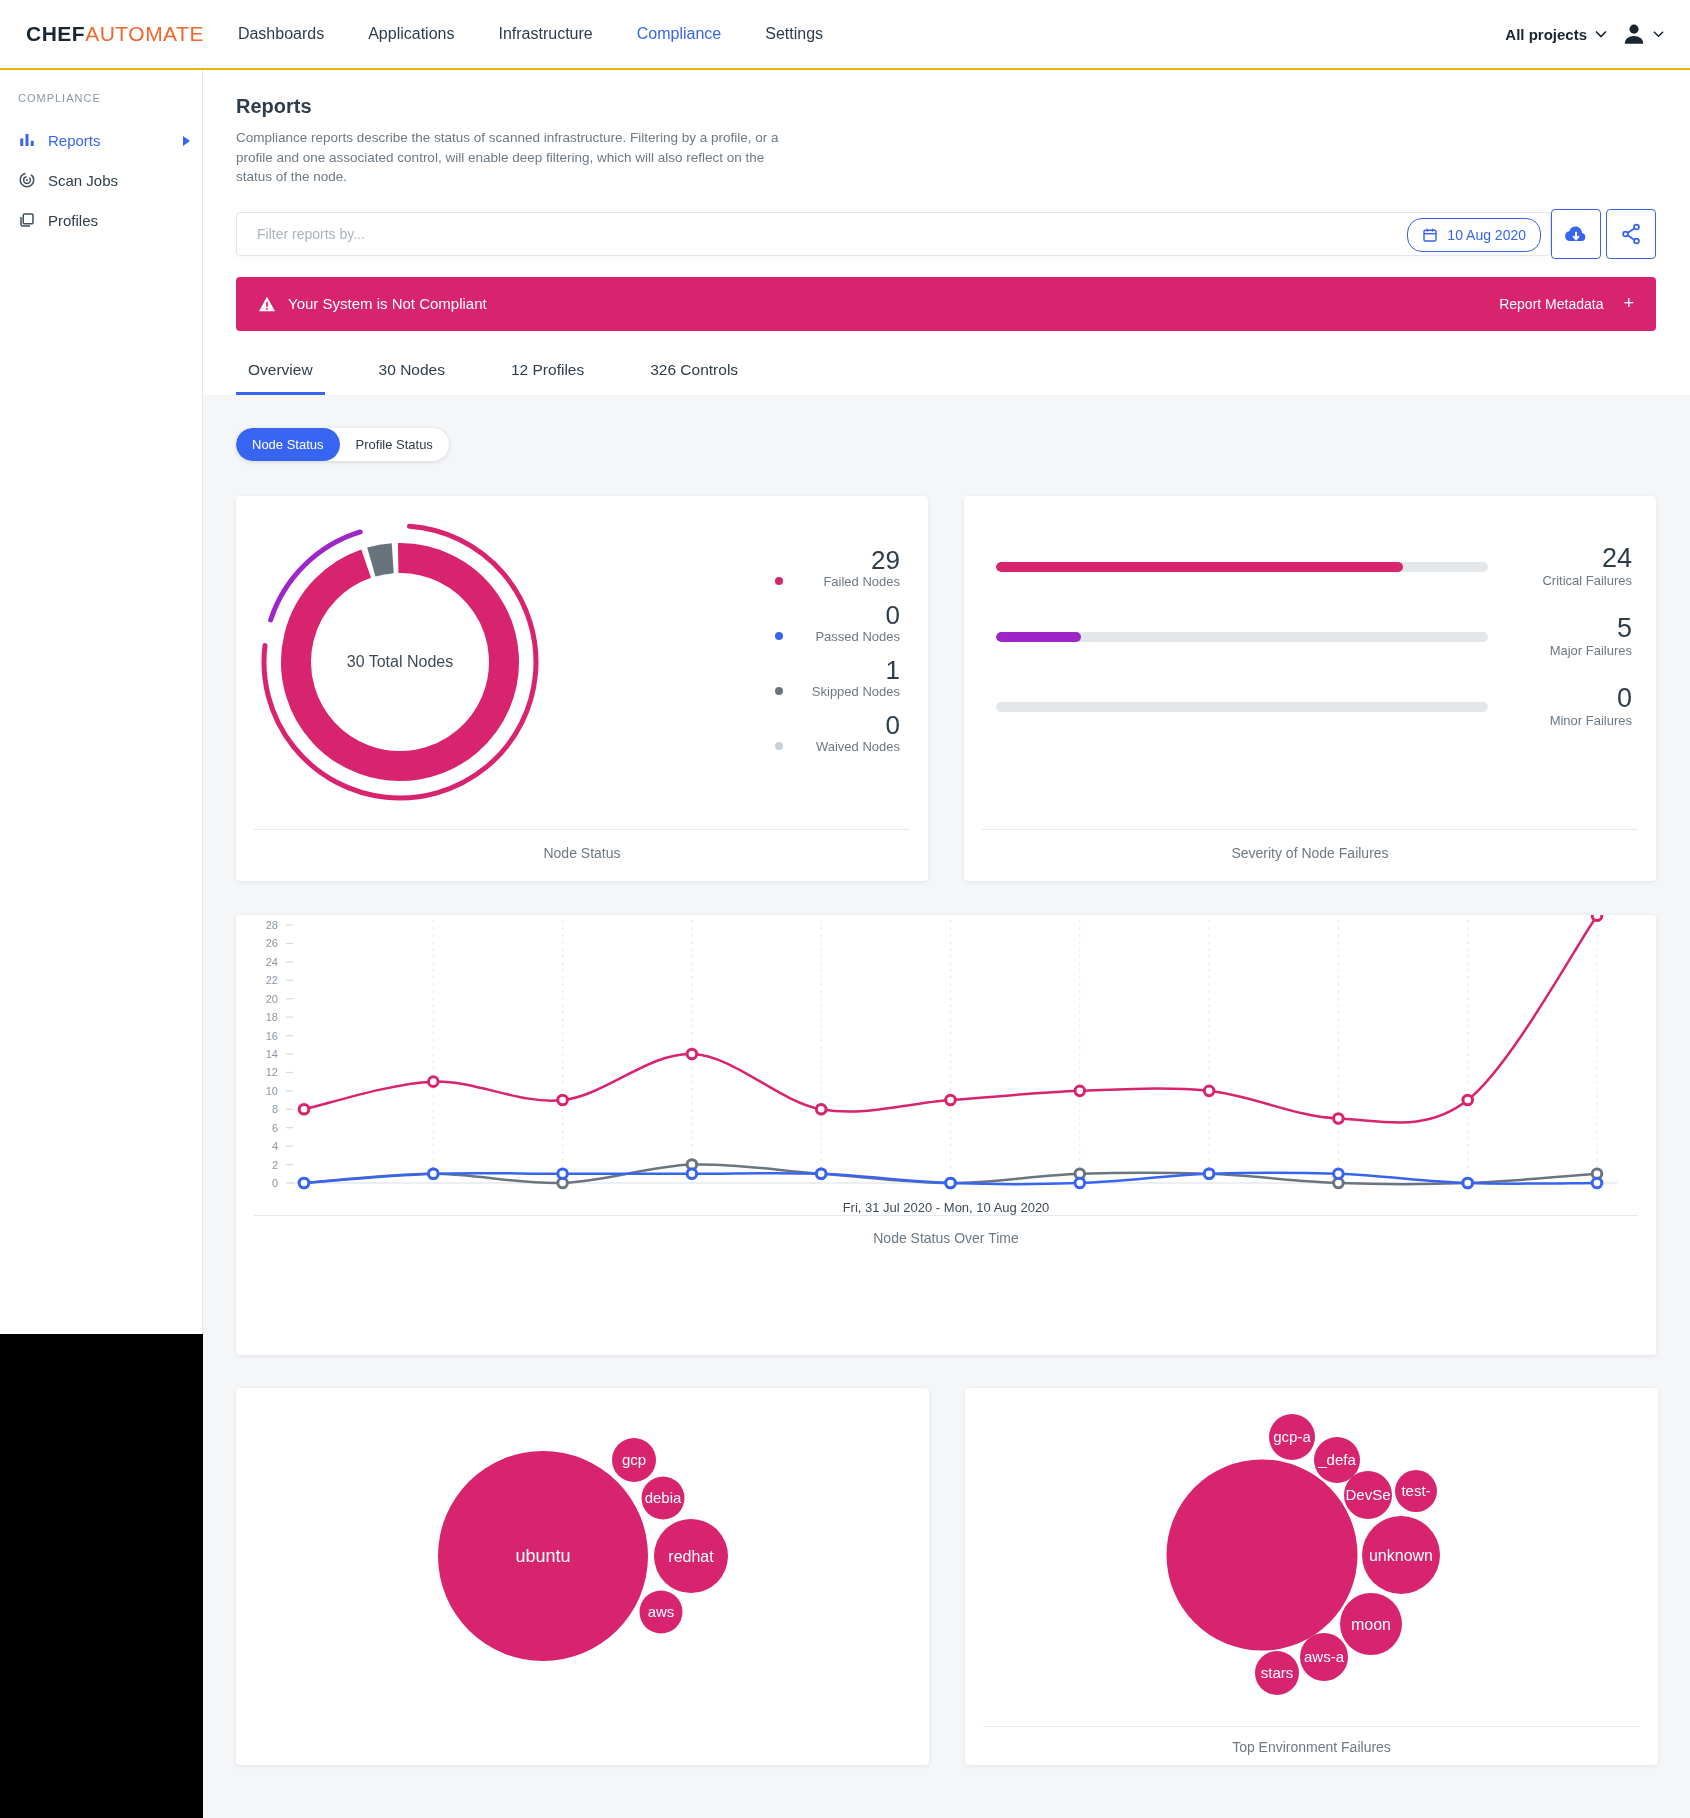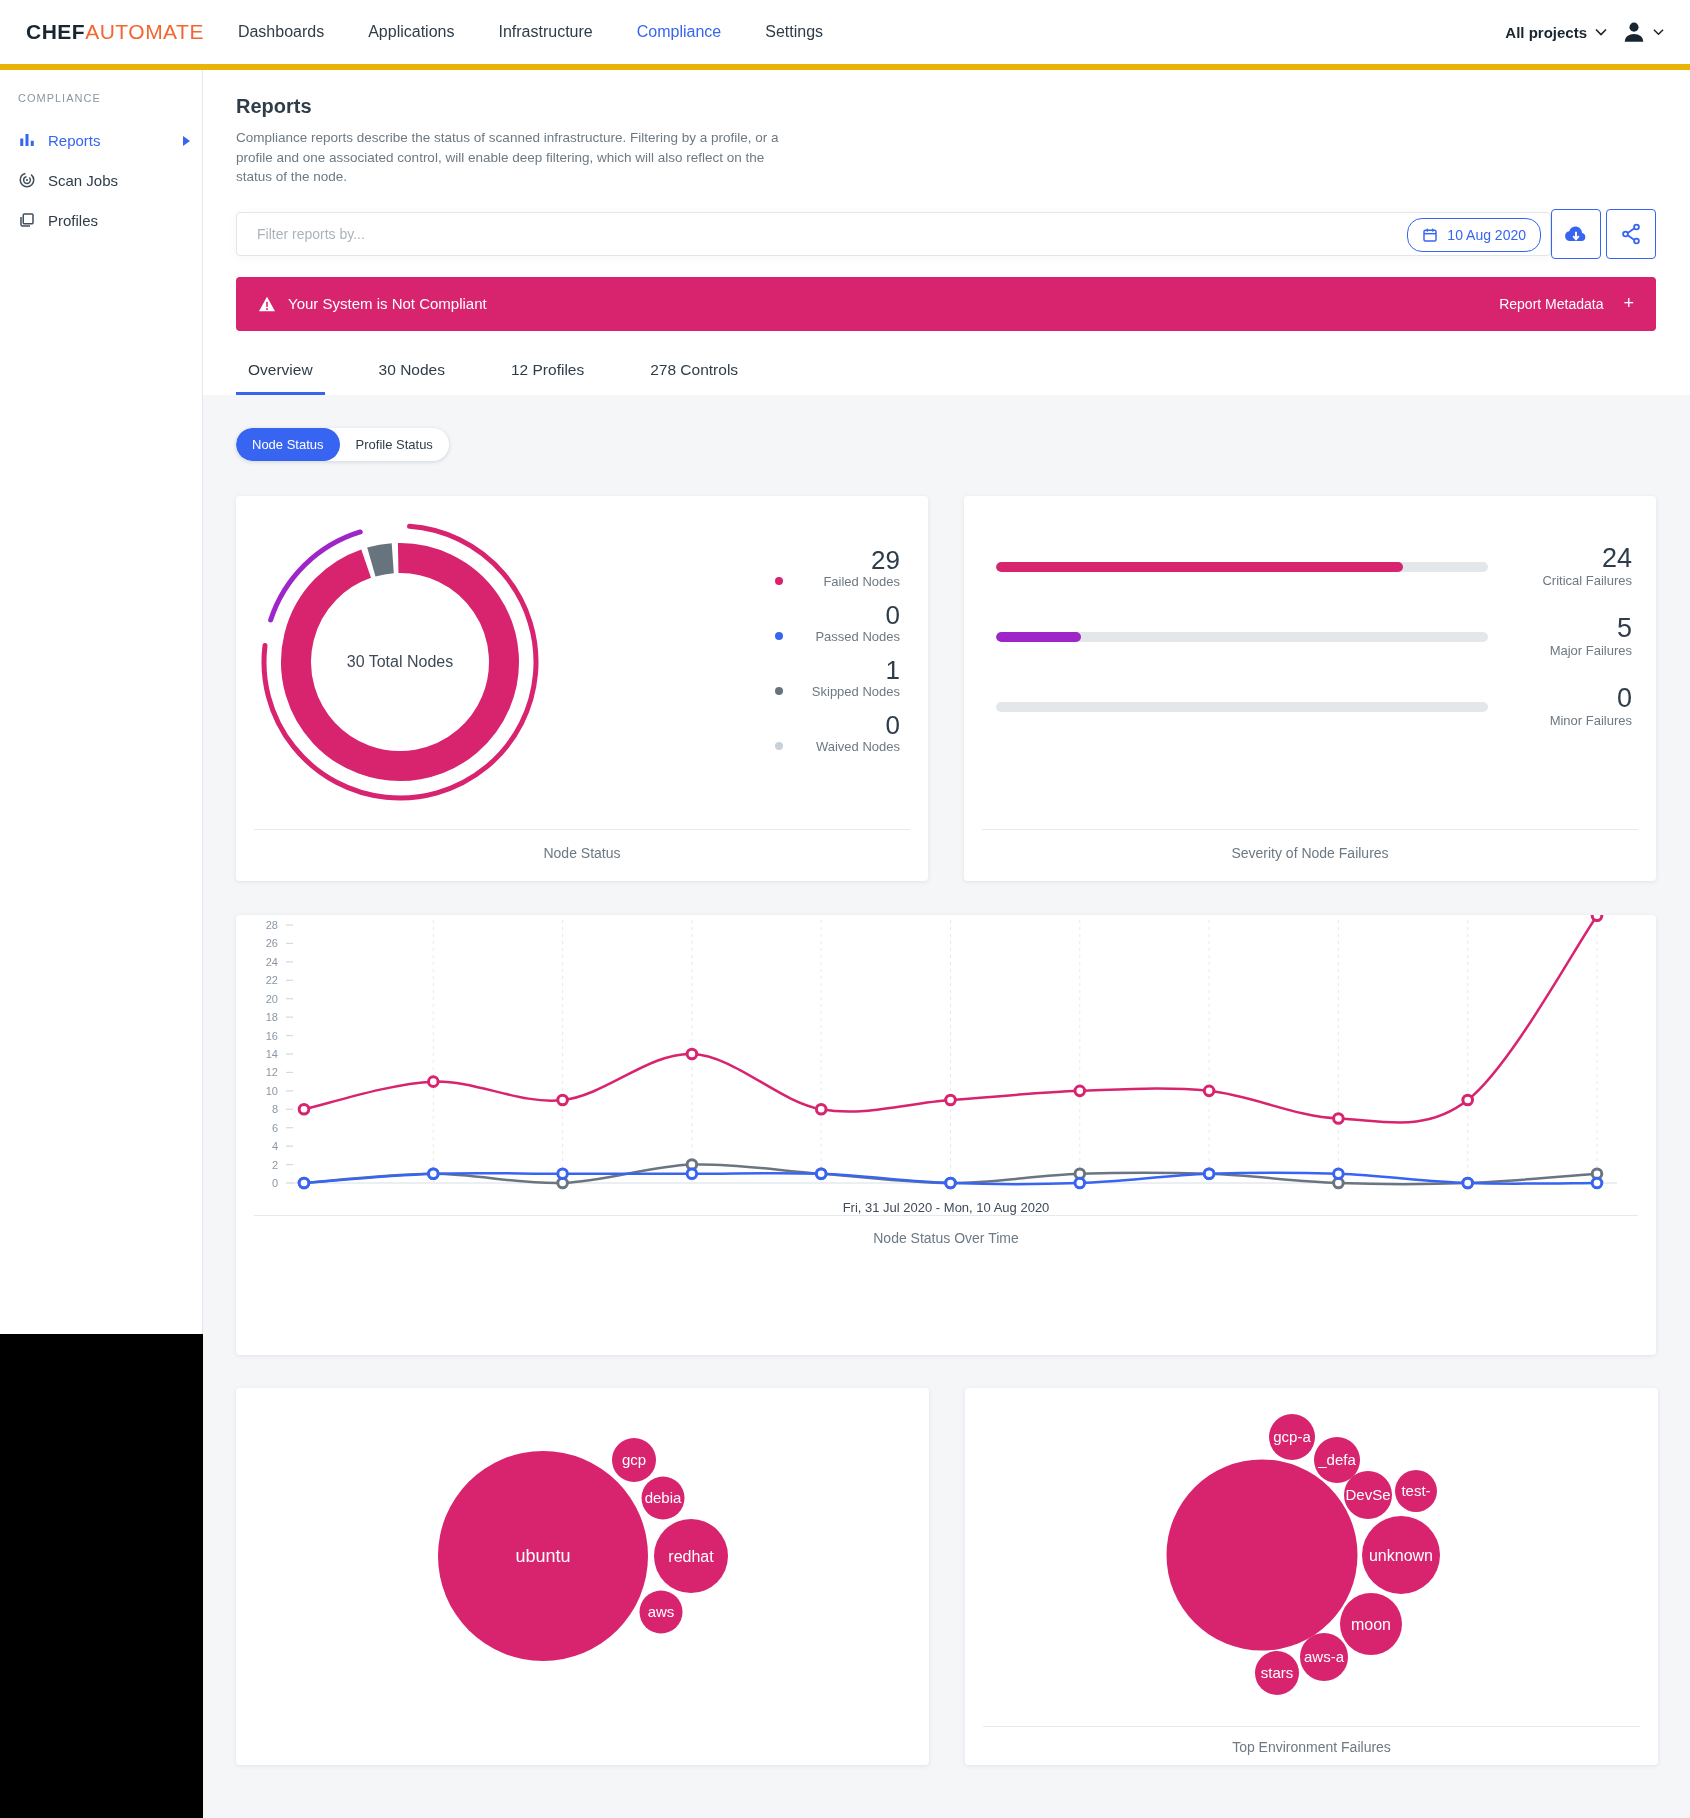--- a/index.html
+++ b/index.html
@@ -1,21 +1,21 @@
 <!DOCTYPE html>
 <html><head>
 <meta charset="utf-8">
 <style>
   * { margin:0; padding:0; box-sizing:border-box; }
   html,body { width:1690px; height:1818px; }
   body { font-family:"Liberation Sans", sans-serif; background:#000; color:#2e3d49; }
   .app { width:1690px; height:1818px; overflow:hidden; display:flex; flex-direction:column; background:#000; }
 
   
-  .topnav { height:70px; background:#fff; display:flex; align-items:center; padding:0 26px; border-bottom:6px solid #eab308; flex:0 0 auto; }
+  .topnav { height:70px; background:#fff; display:flex; align-items:center; padding:0 26px; border-bottom:2px solid #eab308; flex:0 0 auto; }
   .logo { display:flex; align-items:baseline; margin-right:34px; cursor:pointer; }
   .logo .chef { font-size:21px; font-weight:800; color:#182631; letter-spacing:.5px; }
   .logo .automate { font-size:21px; font-weight:300; color:#f4662f; letter-spacing:.5px; }
   .nav-items { display:flex; align-items:center; gap:44px; }
   .nav-item { font-size:16px; color:#2e3d49; cursor:pointer; }
   .nav-item.active { color:#3864f2; }
   .topnav-right { margin-left:auto; display:flex; align-items:center; gap:14px; }
   .projects { display:flex; align-items:center; gap:8px; font-size:15px; font-weight:600; color:#182631; cursor:pointer; }
   .user { display:flex; align-items:center; gap:6px; cursor:pointer; }
 
@@ -222,21 +222,21 @@
           <div class="banner-right">
             <span class="banner-action">Report Metadata</span>
             <span class="banner-plus">+</span>
           </div>
         </div>
 
         <div class="tabs" id="tabs">
             <div class="tab active">Overview</div>
             <div class="tab">30 Nodes</div>
             <div class="tab">12 Profiles</div>
-            <div class="tab">278 Controls</div>
+            <div class="tab">326 Controls</div>
           </div>
       </div>
 
       <div class="main-gray">
         <div class="toggle-wrap" id="toggle">
             <div class="pill active">Node Status</div>
             <div class="pill">Profile Status</div>
           </div>
 
         <div class="cards-row">

